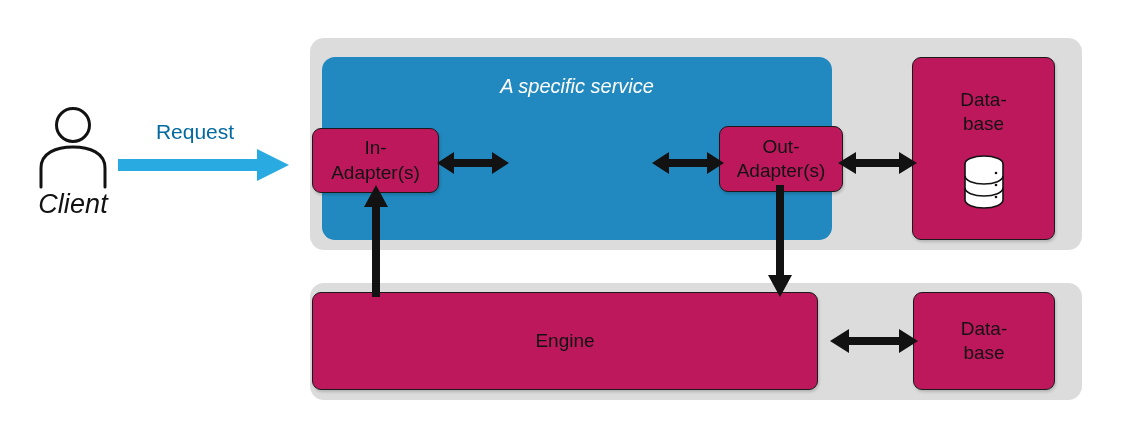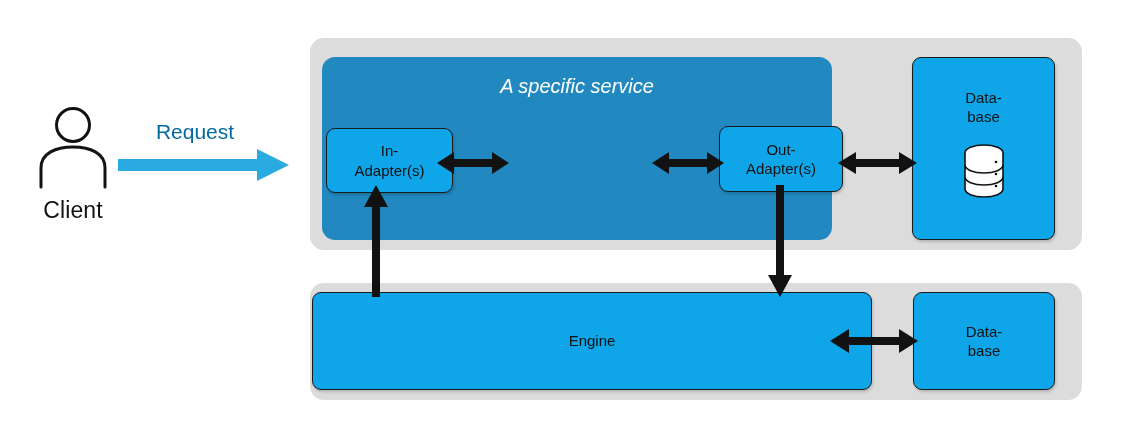--- a/index.html
+++ b/index.html
@@ -29,26 +29,27 @@
   #client-glyph {
     position: absolute;
     left: 0;
     top: 0;
     width: 86px;
     height: 85px;
   }
   #client-label {
     position: absolute;
     left: 0;
-    top: 92px;
+    top: 84px;
     width: 86px;
     text-align: center;
-    font-size: 23px;
+    font-size: 27px;
     color: #121212;
     letter-spacing: .1px;
+    font-style: italic;
   }
 
   
   #request-label {
     position: absolute;
     left: 140px;
     top: 120px;
     width: 110px;
     text-align: center;
     font-size: 21px;
@@ -98,35 +99,35 @@
     width: 510px;
     text-align: center;
     font-size: 20px;
     color: #ffffff;
     font-style: italic;
   }
 
   
   .node-box {
     position: absolute;
-    background: #0ea5e9;
+    background: #be185d;
     border: 1.2px solid #1a1a1a;
     border-radius: 9px;
     box-sizing: border-box;
     display: flex;
     align-items: center;
     justify-content: center;
     text-align: center;
-    font-size: 15px;
+    font-size: 19px;
     color: #121212;
     line-height: 1.28;
     box-shadow: 1px 2px 3px rgba(0,0,0,.18);
   }
   #node-in-adapter {
-    left: 326px;
+    left: 312px;
     top: 128px;
     width: 127px;
     height: 65px;
   }
   #node-business-logic {
     left: 505px;
     top: 133px;
     width: 150px;
     height: 58px;
   }
@@ -141,21 +142,21 @@
     top: 57px;
     width: 143px;
     height: 183px;
     flex-direction: column;
     justify-content: flex-start;
     padding-top: 30px;
   }
   #node-engine {
     left: 312px;
     top: 292px;
-    width: 560px;
+    width: 506px;
     height: 98px;
     align-items: center;
   }
   #node-database-bottom {
     left: 913px;
     top: 292px;
     width: 142px;
     height: 98px;
   }
   .node-text {

